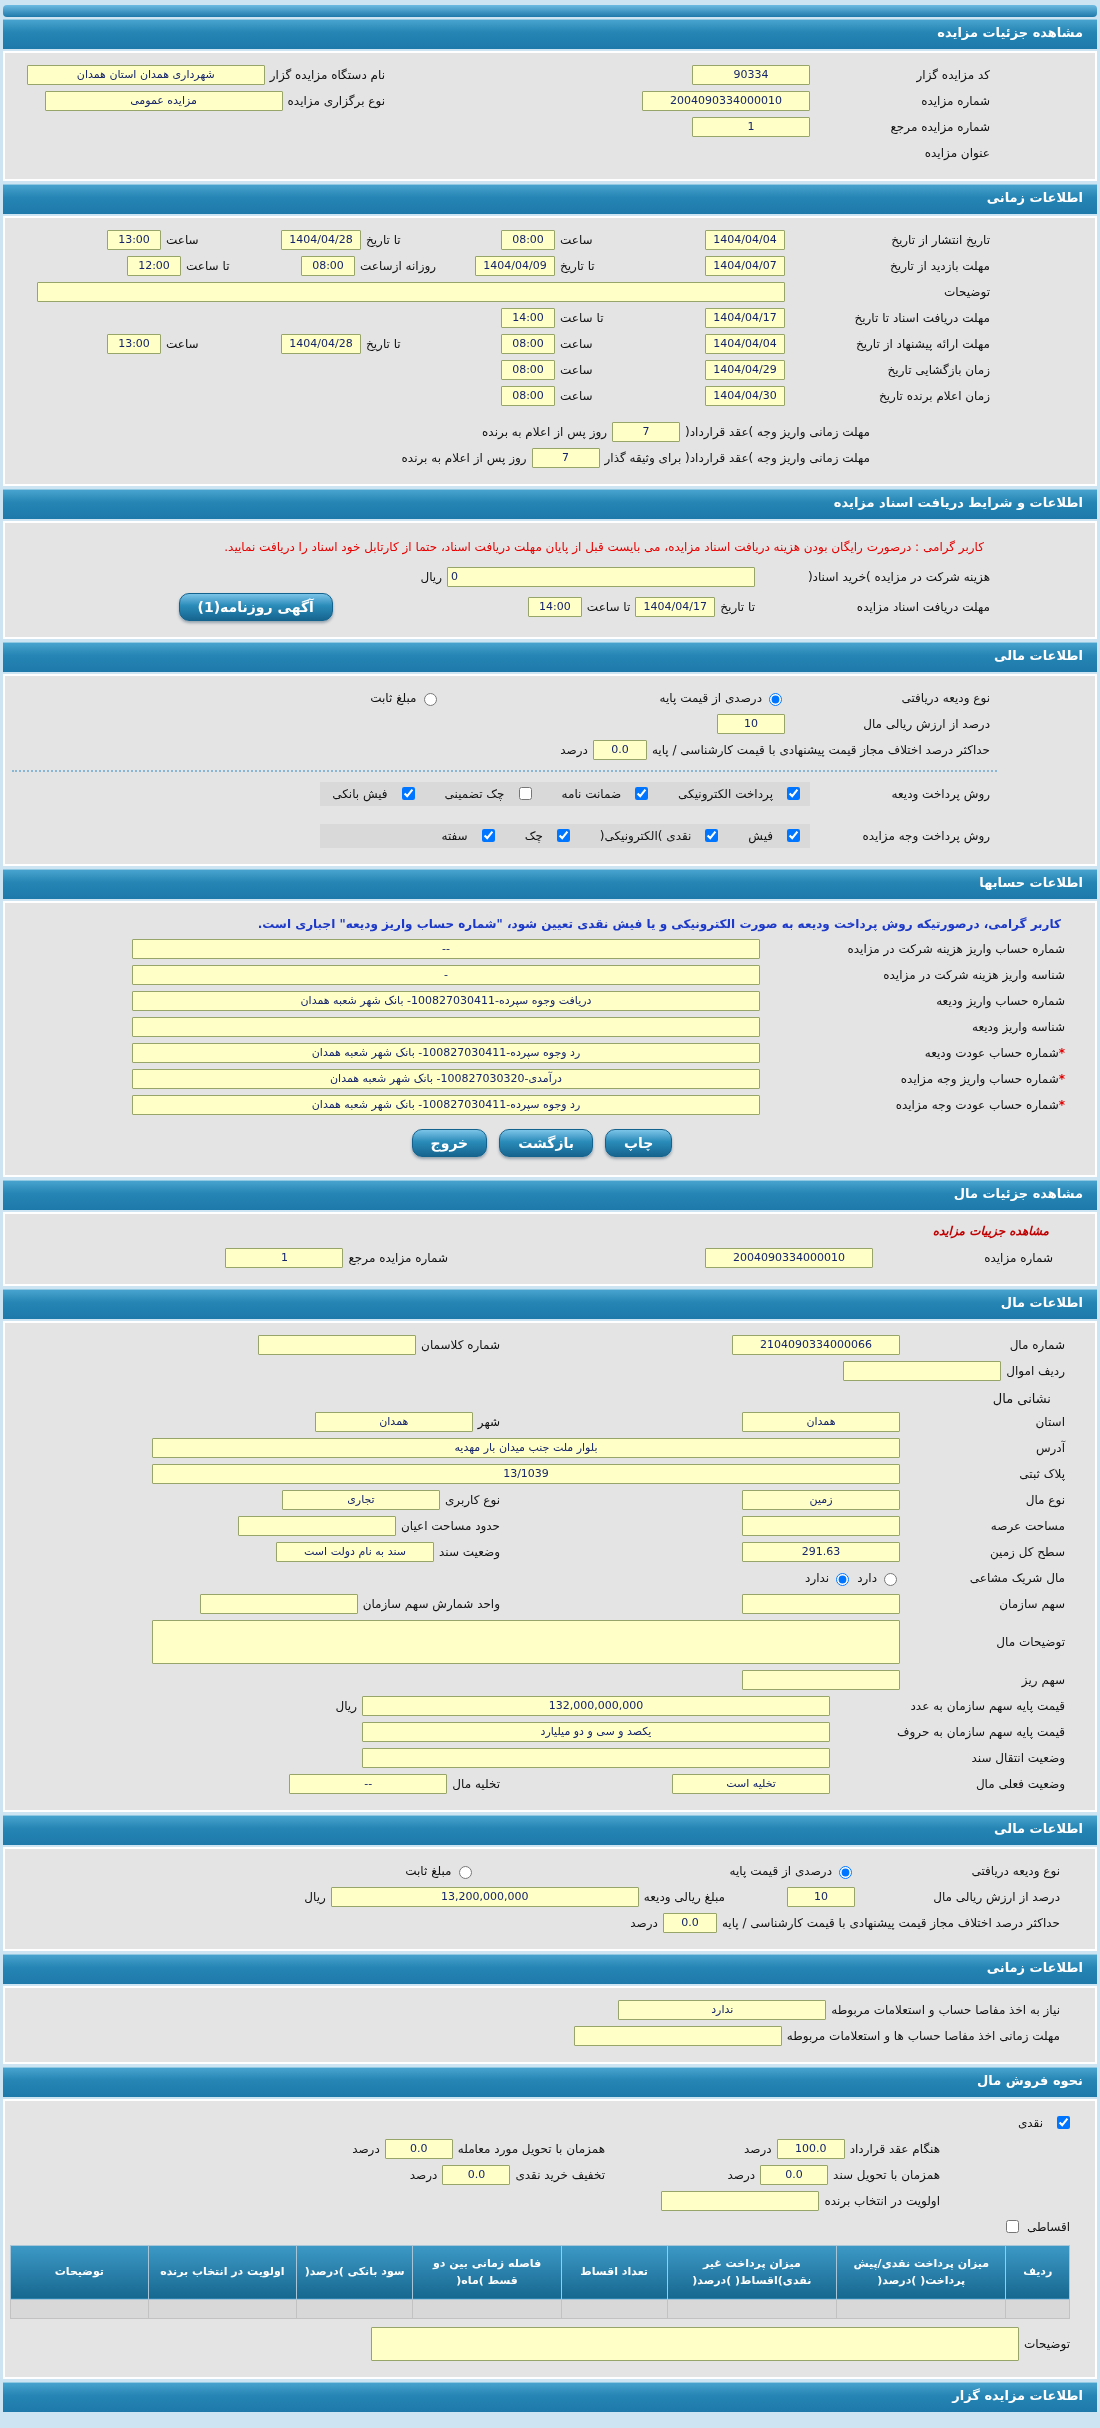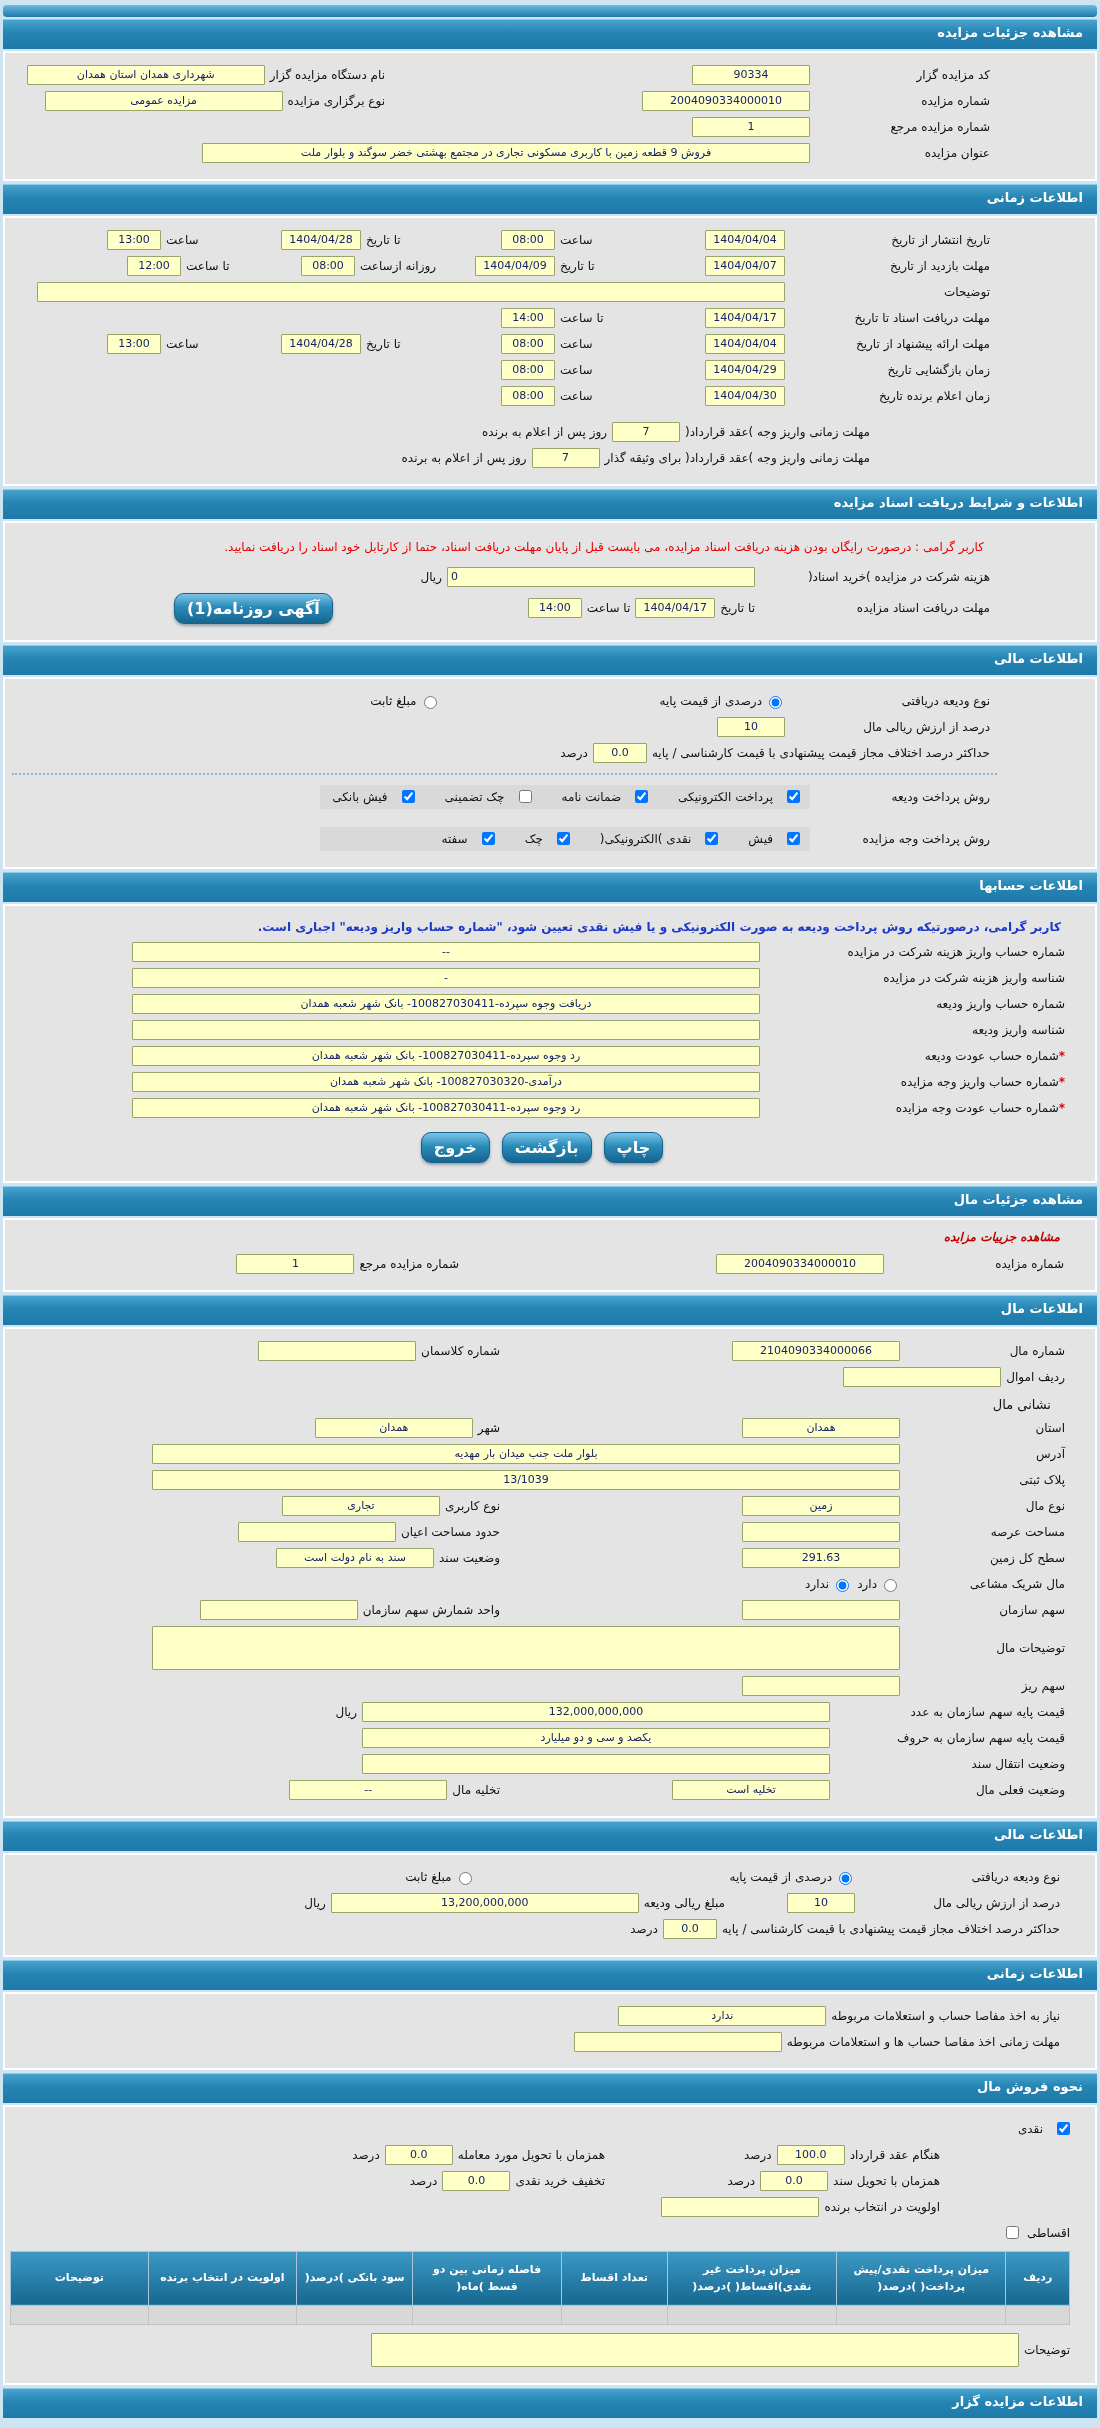--- a/index.html
+++ b/index.html
@@ -21,21 +21,21 @@
   .w160{width:160px}.w200{width:200px}.w230{width:230px}.w300{width:300px}.w460{width:460px}.w600{width:600px}.w620{width:620px}.w640{width:640px}.w740{width:740px}
   .h40{height:40px}.h30{height:30px}.vl{text-align:left}
   .req{color:#e00000;font-weight:bold}
   .warn{color:#e80000;margin:8px 16px;line-height:1.8;text-align:right;max-width:920px}
   .note{color:#1d39c8;font-weight:bold;margin:8px 14px;text-align:right}
   .dots{border-top:2px dotted #88b7d6;margin:10px 3px}
   .band{background:#d9d9d9;padding:5px 10px;display:flex;align-items:center;gap:30px;min-width:470px}
   .ck{display:inline-flex;align-items:center;gap:12px}
   .ck input{margin:0 0 0 2px}
   .rd{display:inline-flex;align-items:center;gap:2px}
-  .btn{display:inline-block;background:linear-gradient(#7cc4e8,#2a8bb9 45%,#16658f);color:#fff;border:1px solid #14628e;border-radius:10px;padding:5px 12px;font-size:16px;font-weight:bold;cursor:pointer;font-family:inherit;box-shadow:0 2px 3px rgba(0,40,70,.35)}
+  .btn{display:inline-block;background:linear-gradient(#7cc4e8,#2a8bb9 45%,#16658f);color:#fff;border:1px solid #14628e;border-radius:10px;padding:5px 18px;font-size:14px;font-weight:bold;cursor:pointer;font-family:inherit;box-shadow:0 2px 3px rgba(0,40,70,.35)}
   .btnrow{display:flex;justify-content:center;gap:12px;margin:14px 0 8px}
   .sub{font-weight:normal;margin:10px 24px 4px;font-size:13px}
   .link{color:#c00000;font-style:italic;font-weight:bold;margin:4px 14px;display:inline-block;text-decoration:none;font-size:12px}
   .tbl{border-collapse:collapse;margin:8px 10px;width:1060px;table-layout:fixed}
   .tbl th{background:linear-gradient(#3d99c6,#16688f);color:#fff;border:1px solid #a8c6d8;font-size:11px;font-weight:bold;padding:9px 3px;line-height:1.6}
   .tbl td{background:#d8d8d8;border:1px solid #c2c2c2;height:16px}
   .ind{padding-right:95px}
 </style>
 </head>
 <body>
@@ -65,21 +65,20 @@
         <span class="lbl">نوع برگزاری مزایده</span>
         <span class="b w230">مزایده عمومی</span>
       </div>
     </div>
     <div class="row">
       <span class="lbl L175">شماره مزایده مرجع</span>
       <span class="b w110">1</span>
     </div>
     <div class="row">
       <span class="lbl L175">عنوان مزایده</span>
-      <span class="b w600">فروش 9 قطعه زمین با کاربری مسکونی تجاری در مجتمع بهشتی خضر سوگند و بلوار ملت</span>
     </div>
   </div>
 
   <div class="hdr">اطلاعات زمانی</div>
   <div class="sect ind">
     <div class="row">
       <span class="lbl L200">تاریخ انتشار از تاریخ</span>
       <span class="b w72">1404/04/04</span>
       <span class="lbl L140 tl">ساعت</span>
       <span class="b w46">08:00</span>
@@ -259,21 +258,21 @@
       <span class="b w620">رد وجوه سپرده-100827030411- بانک شهر شعبه همدان</span>
     </div>
     <div class="btnrow">
       <button class="btn">چاپ</button>
       <button class="btn">بازگشت</button>
       <button class="btn">خروج</button>
     </div>
   </div>
 
   <div class="hdr">مشاهده جزئیات مال</div>
-  <div class="sect" style="padding-right:21px">
+  <div class="sect" style="padding-right:32px">
     <a href="#" class="link">مشاهده جزییات مزایده</a>
     <div class="row">
       <div class="p p1">
         <span class="lbl L175">شماره مزایده</span>
         <span class="b w160">2004090334000010</span>
       </div>
       <div class="p">
         <span class="lbl">شماره مزایده مرجع</span>
         <span class="b w110">1</span>
       </div>

